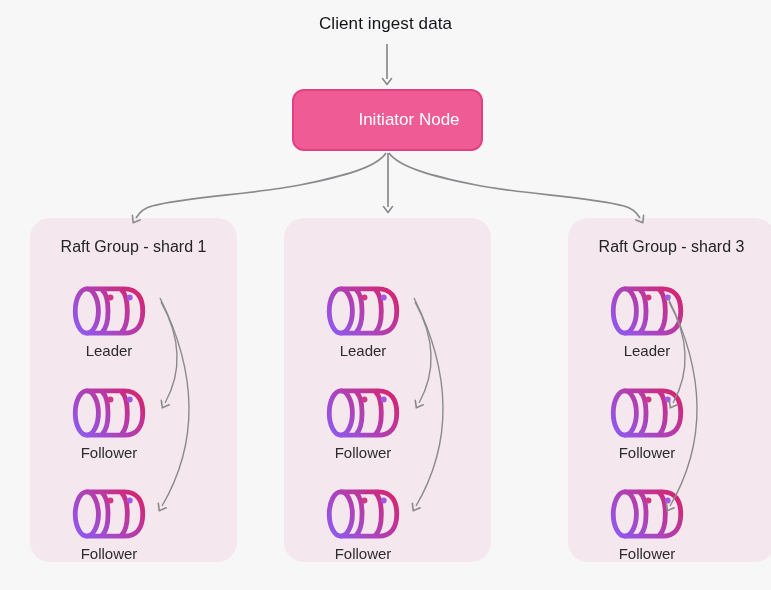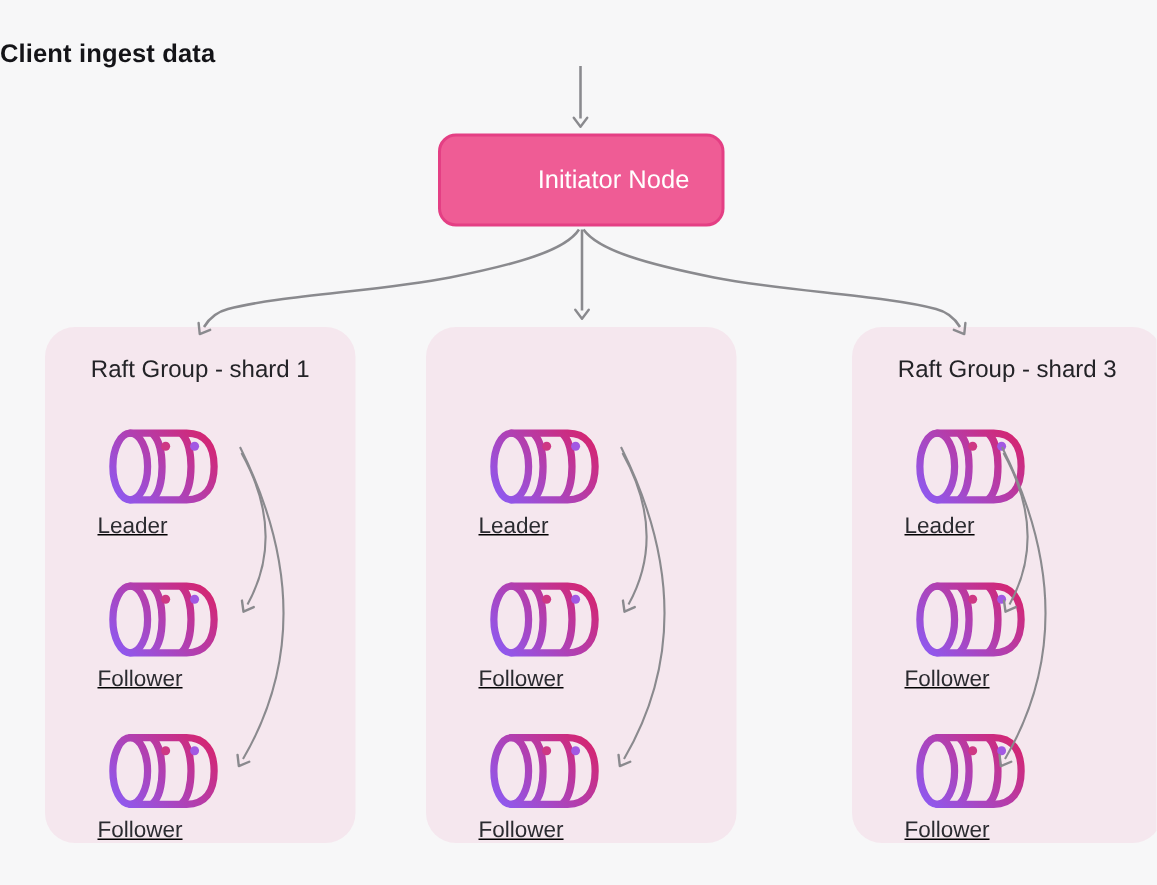--- a/index.html
+++ b/index.html
@@ -8,39 +8,39 @@
     --node-text:#FFFFFF; --label-text:#2B2B30;
     --icon-dot-pink:#CE3884; --icon-dot-purple:#A258E3;
   }
   *{box-sizing:border-box; margin:0; padding:0;}
   body{
     width:771px; height:590px; background:var(--page-bg);
     font-family:"Liberation Sans", sans-serif; overflow:hidden;
   }
   .canvas{position:relative; width:771px; height:590px; background:var(--page-bg);}
   .diagram-title{
-    position:absolute; top:14px; left:0; width:100%; text-align:left;
-    font-size:17px; font-weight:700; color:var(--title-text); letter-spacing:.1px;margin-top:12px;
+    position:absolute; top:14px; left:0; width:100%; text-align:center;
+    font-size:17px; font-weight:400; color:var(--title-text); letter-spacing:.1px;
   }
   .initiator{
     position:absolute; left:292px; top:89px; width:191px; height:62px;
     background:var(--accent-pink); border:2px solid var(--accent-pink-border);
     border-radius:12px; display:flex; align-items:center; justify-content:center;
     color:var(--node-text); font-size:17px; font-weight:500;padding-left:43px;
   }
   .shard{
     position:absolute; top:218px; width:207px; height:344px;
     background:var(--shard-bg); border-radius:20px;
   }
   .shard-1{left:30px} .shard-2{left:284px} .shard-3{left:568px}
   .shard-title{
     position:absolute; top:20px; left:0; width:100%; text-align:center;
     font-size:16px; font-weight:500; color:#232327;
   }
-  .raft-node{position:absolute; left:35px; width:88px; text-align:left;text-decoration:underline;}
+  .raft-node{position:absolute; left:35px; width:88px; text-align:center;}
   .raft-node.pos-0{top:66px} .raft-node.pos-1{top:168px} .raft-node.pos-2{top:269px}
   .raft-node .iconwrap{display:block; width:80px; height:54px; margin:0 auto;}
   .raft-node svg{display:block; width:80px; height:54px;}
   .node-label{margin-top:3px; font-size:15px; line-height:19px; color:var(--label-text);}
   .arrows{position:absolute; left:0; top:0; width:771px; height:590px; pointer-events:none;}
   .arrows path{fill:none; stroke:var(--arrow-gray);}
   .arrow-main{stroke-width:1.7px;}
   .arrow-sub{stroke-width:1.4px;}
   .defs-hidden{position:absolute; width:0; height:0; overflow:hidden;}
 </style>

